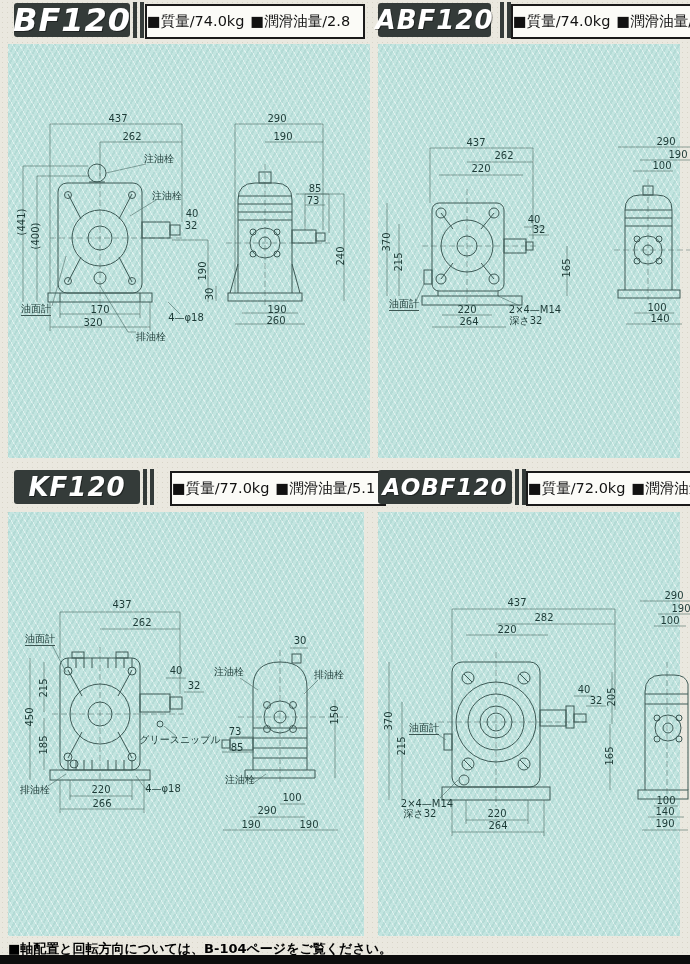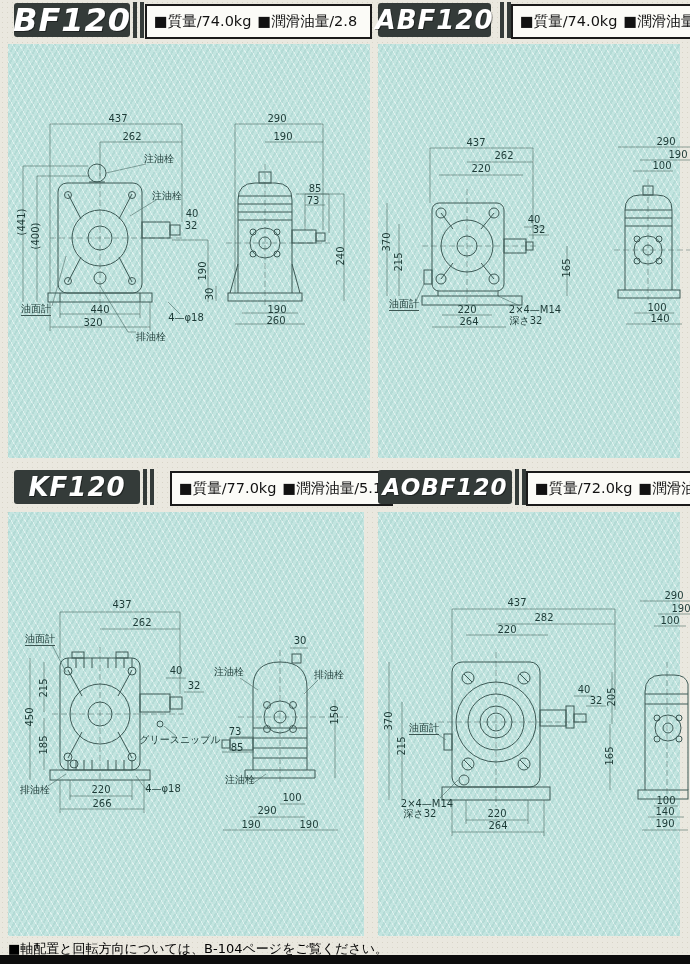--- a/index.html
+++ b/index.html
@@ -23,36 +23,36 @@
     font-weight:bold;font-style:italic;letter-spacing:1px;border-radius:3px;
     text-shadow:1px 1px 0 rgba(0,0,0,.4);
   }
   .sep{
     position:absolute;width:11px;height:36px;
     background:linear-gradient(90deg,#343b39 0 4px,transparent 4px 7px,#343b39 7px 11px);
   }
   .spec-box{
     position:absolute;height:31px;background:#fbfbf7;border:2px solid #1a1a1a;
     display:flex;align-items:center;white-space:nowrap;overflow:hidden;
-    font-size:14.5px;color:#111;padding-left:7px;gap:6px;
+    font-size:14.5px;color:#111;gap:6px;
   }
   .draw{position:absolute}
   .draw svg{position:absolute;left:0;top:0}
   .dim{
     position:absolute;font-size:10px;line-height:1;color:#1d3a36;white-space:nowrap;
     transform:translate(-50%,-50%);
   }
   .dim.rot{transform:translate(-50%,-50%) rotate(-90deg)}
   .jl{
     position:absolute;font-size:10px;line-height:1;color:#1d3a36;white-space:nowrap;
     transform:translate(-50%,-50%);
   }
   .jl.ul{border-bottom:1px solid #3d5753;padding-bottom:1px}
   .footer-note{
-    position:absolute;left:8px;top:940px;font-size:13px;color:#000;font-weight:normal;
+    position:absolute;left:8px;top:940px;font-size:13px;color:#000;font-weight:bold;
   }
   .bottom-bar{position:absolute;left:0;bottom:0;width:690px;height:9px;background:#0d0d0d}
   .art{stroke:#3e5a56;fill:none;stroke-width:1}
   .dl{stroke:#4e6b66;fill:none;stroke-width:.6}
   .cl{stroke:#4e6b66;fill:none;stroke-width:.5;stroke-dasharray:6 3}
 </style>
 </head>
 <body>
 
 <div class="cyan" style="left:8px;top:44px;width:362px;height:414px"></div>
@@ -146,21 +146,21 @@
 </svg>
   <span class="dim" style="left:110px;top:75px">437</span>
   <span class="dim" style="left:124px;top:93px">262</span>
   <span class="jl" style="left:151px;top:115px">注油栓</span>
   <span class="jl" style="left:159px;top:152px">注油栓</span>
   <span class="dim rot" style="left:14px;top:178px">(441)</span>
   <span class="dim rot" style="left:28px;top:192px">(400)</span>
   <span class="dim" style="left:184px;top:170px">40</span>
   <span class="dim" style="left:183px;top:182px">32</span>
   <span class="dim rot" style="left:195px;top:227px">190</span>
-  <span class="dim" style="left:92px;top:266px">440</span>
+  <span class="dim" style="left:92px;top:266px">170</span>
   <span class="dim" style="left:85px;top:279px">320</span>
   <span class="jl ul" style="left:28px;top:266px">油面計</span>
   <span class="jl" style="left:143px;top:293px">排油栓</span>
   <span class="dim" style="left:178px;top:274px">4—φ18</span>
   <span class="dim" style="left:269px;top:75px">290</span>
   <span class="dim" style="left:275px;top:93px">190</span>
   <span class="dim" style="left:307px;top:145px">85</span>
   <span class="dim" style="left:305px;top:157px">73</span>
   <span class="dim rot" style="left:333px;top:212px">240</span>
   <span class="dim rot" style="left:202px;top:250px">30</span>

